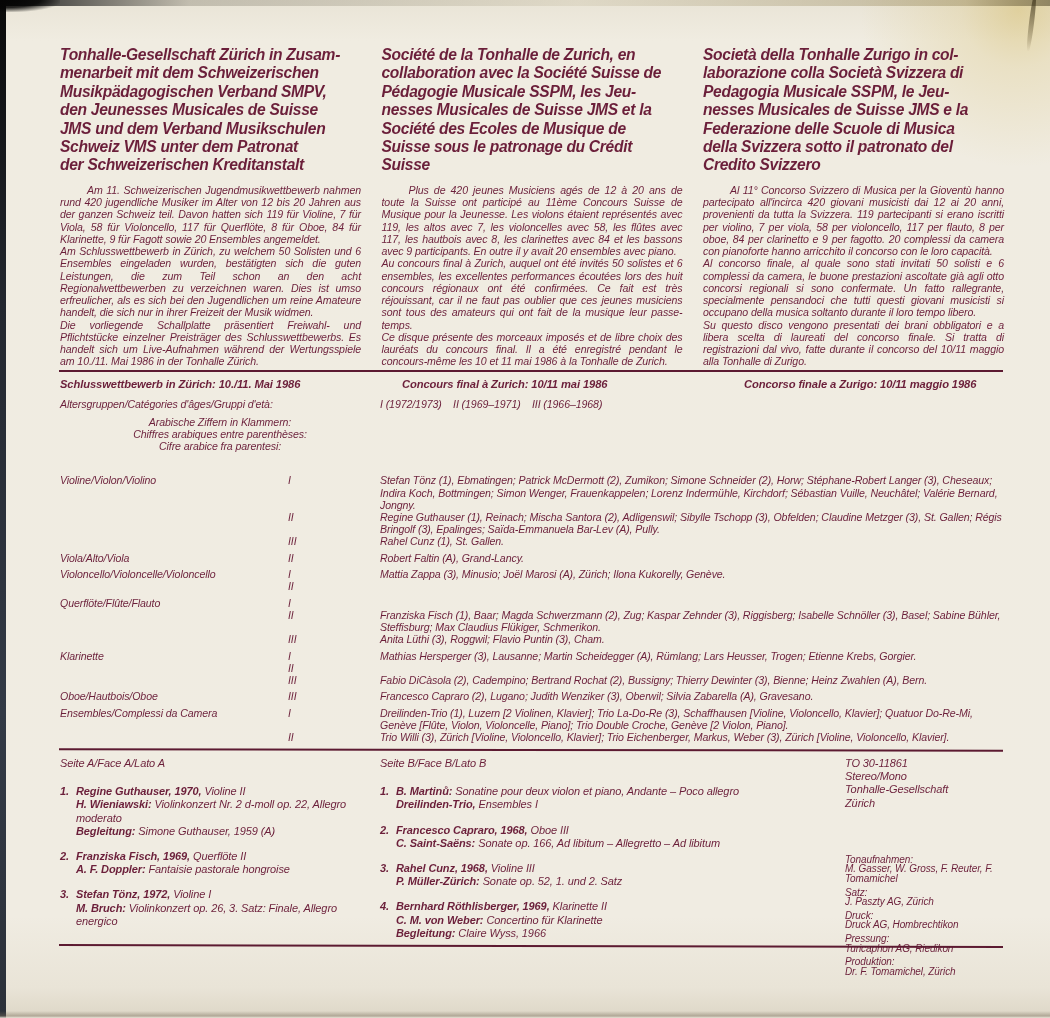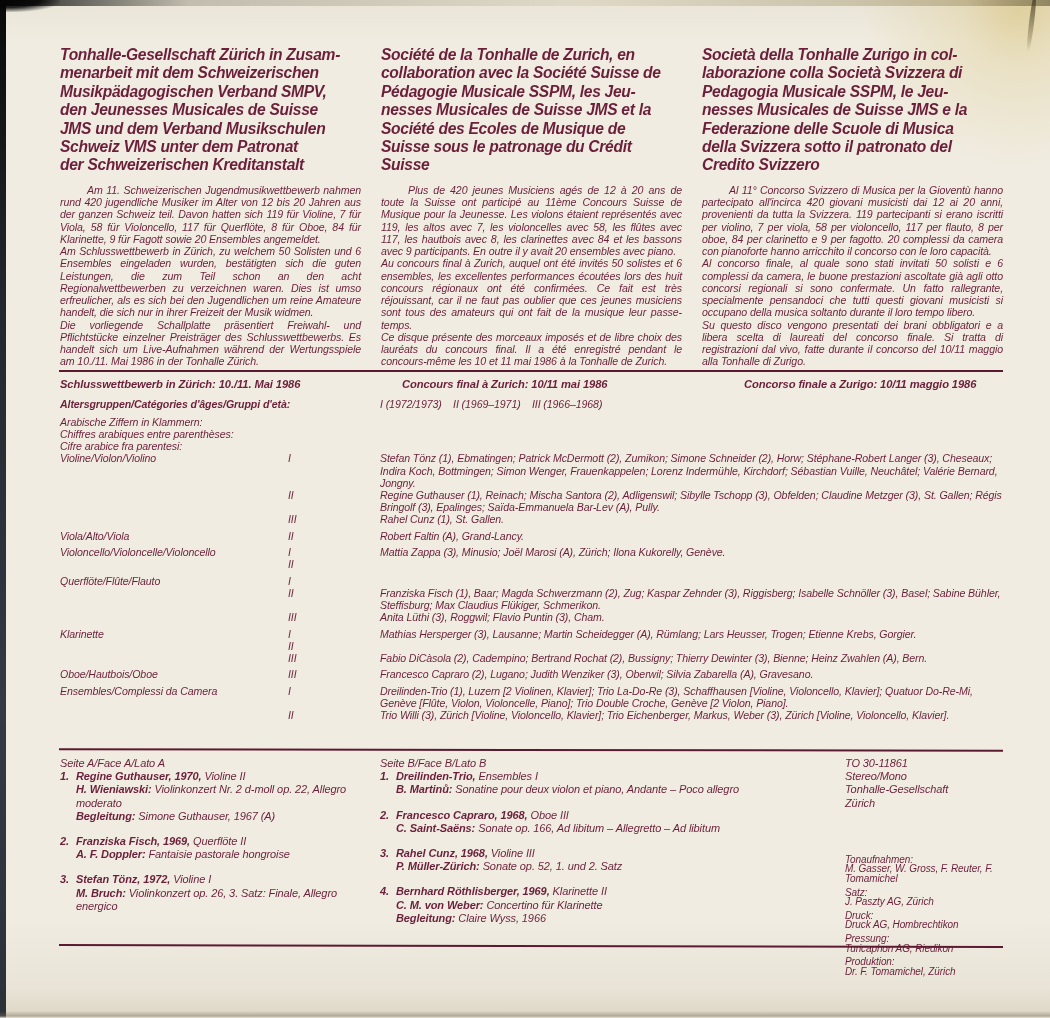--- a/index.html
+++ b/index.html
@@ -30,57 +30,57 @@
     border-radius:50%/60%;transform:rotate(7deg);}
   .edge-bottom{position:absolute;left:0;bottom:0;right:0;height:7px;
     background:linear-gradient(180deg,rgba(140,130,110,0),rgba(120,110,92,.45) 70%,rgba(235,230,218,.9) 100%);}
 
   .rule{position:absolute;left:59px;width:944px;height:2px;background:#5c1a31;}
   .rule-1{top:370px;}
   .rule-2{top:749px;transform:rotate(.08deg);}
   .rule-3{top:945px;transform:rotate(.12deg);}
 
   
-  .intro{position:absolute;top:46px;left:60px;right:46px;display:flex;gap:20px;}
+  .intro{position:absolute;top:46px;left:60px;right:46px;display:flex;gap:20px;justify-content:space-between;}
   .intro-col{width:301px;}
   .intro-col h2{
     margin:0;font-size:15.6px;line-height:18.4px;font-weight:bold;font-style:italic;
     white-space:pre-line;letter-spacing:-0.3px;
   }
   .intro-col .body{margin-top:9px;font-size:10.6px;line-height:12.25px;text-align:justify;}
   .intro-col .body p{margin:0;}
   .intro-col .body p.first{text-indent:27px;}
 
   
   .results{position:absolute;top:378px;left:60px;right:46px;font-size:10.6px;line-height:12.1px;}
   .res-head{display:flex;font-weight:bold;font-size:11.2px;gap:22px;}
   .res-head .c1{width:320px;}
   .res-head .c2{width:320px;}
   .res-head .c3{flex:1;}
   .age-row{display:flex;margin-top:8px;}
-  .age-row .c1{width:320px;font-weight:bold;}
+  .age-row .c1{width:320px;}
   .age-row .c2{flex:1;}
   .legend-row{display:flex;margin-top:6px;}
-  .legend-row .c1{width:320px;}
+  .legend-row .c1{width:320px;text-align:center;}
   .legend-row .c2{flex:1;}
-  .res-table{margin-top:0;}
+  .res-table{margin-top:22px;}
   .r-row{display:flex;margin-bottom:4.5px;}
   .r-inst{width:228px;}
   .r-groups{flex:1;}
   .r-group{display:flex;}
   .r-num{width:92px;}
   .r-names{flex:1;}
   .ws-pre{white-space:pre-wrap;}
 
   
   .tracks{position:absolute;top:757px;left:60px;right:46px;display:flex;font-size:11px;line-height:13.2px;}
   .side-a{width:320px;}
   .side-b{width:465px;}
   .catalog{flex:1;}
-  .side-title{}
+  .side-title{margin-bottom:15px;}
   .track{display:flex;margin-bottom:12px;}
   .t-num{width:16px;font-weight:bold;}
   .t-body{flex:1;}
   .b{font-weight:bold;}
   .catalog-lines div{line-height:13.2px;}
   .credits{margin-top:45px;font-size:10px;line-height:9.6px;}
   .credit{margin-bottom:4px;}
 </style>
 </head>
 <body>
@@ -257,21 +257,21 @@
 
   <section class="tracks">
     <div class="side-a">
       <div class="side-title">Seite A/Face A/Lato A</div>
 
       <div class="track">
         <div class="t-num">1.</div>
         <div class="t-body">
           <div><span class="b">Regine Guthauser, 1970,</span><span> Violine II</span></div>
           <div><span class="b">H. Wieniawski:</span><span> Violinkonzert Nr. 2 d-moll op. 22, Allegro moderato</span></div>
-          <div><span class="b">Begleitung:</span><span> Simone Guthauser, 1967 (A)</span></div>
+          <div><span class="b">Begleitung:</span><span> Simone Guthauser, 1959 (A)</span></div>
         </div>
       </div>
 
       <div class="track">
         <div class="t-num">2.</div>
         <div class="t-body">
           <div><span class="b">Franziska Fisch, 1969,</span><span> Querflöte II</span></div>
           <div><span class="b">A. F. Doppler:</span><span> Fantaisie pastorale hongroise</span></div>
         </div>
       </div>
@@ -284,22 +284,22 @@
         </div>
       </div>
     </div>
 
     <div class="side-b">
       <div class="side-title">Seite B/Face B/Lato B</div>
 
       <div class="track">
         <div class="t-num">1.</div>
         <div class="t-body">
+          <div><span class="b">B. Martinů:</span><span> Sonatine pour deux violon et piano, Andante – Poco allegro</span></div>
           <div><span class="b">Dreilinden-Trio,</span><span> Ensembles I</span></div>
-          <div><span class="b">B. Martinů:</span><span> Sonatine pour deux violon et piano, Andante – Poco allegro</span></div>
         </div>
       </div>
 
       <div class="track">
         <div class="t-num">2.</div>
         <div class="t-body">
           <div><span class="b">Francesco Capraro, 1968,</span><span> Oboe III</span></div>
           <div><span class="b">C. Saint-Saëns:</span><span> Sonate op. 166, Ad libitum – Allegretto – Ad libitum</span></div>
         </div>
       </div>

